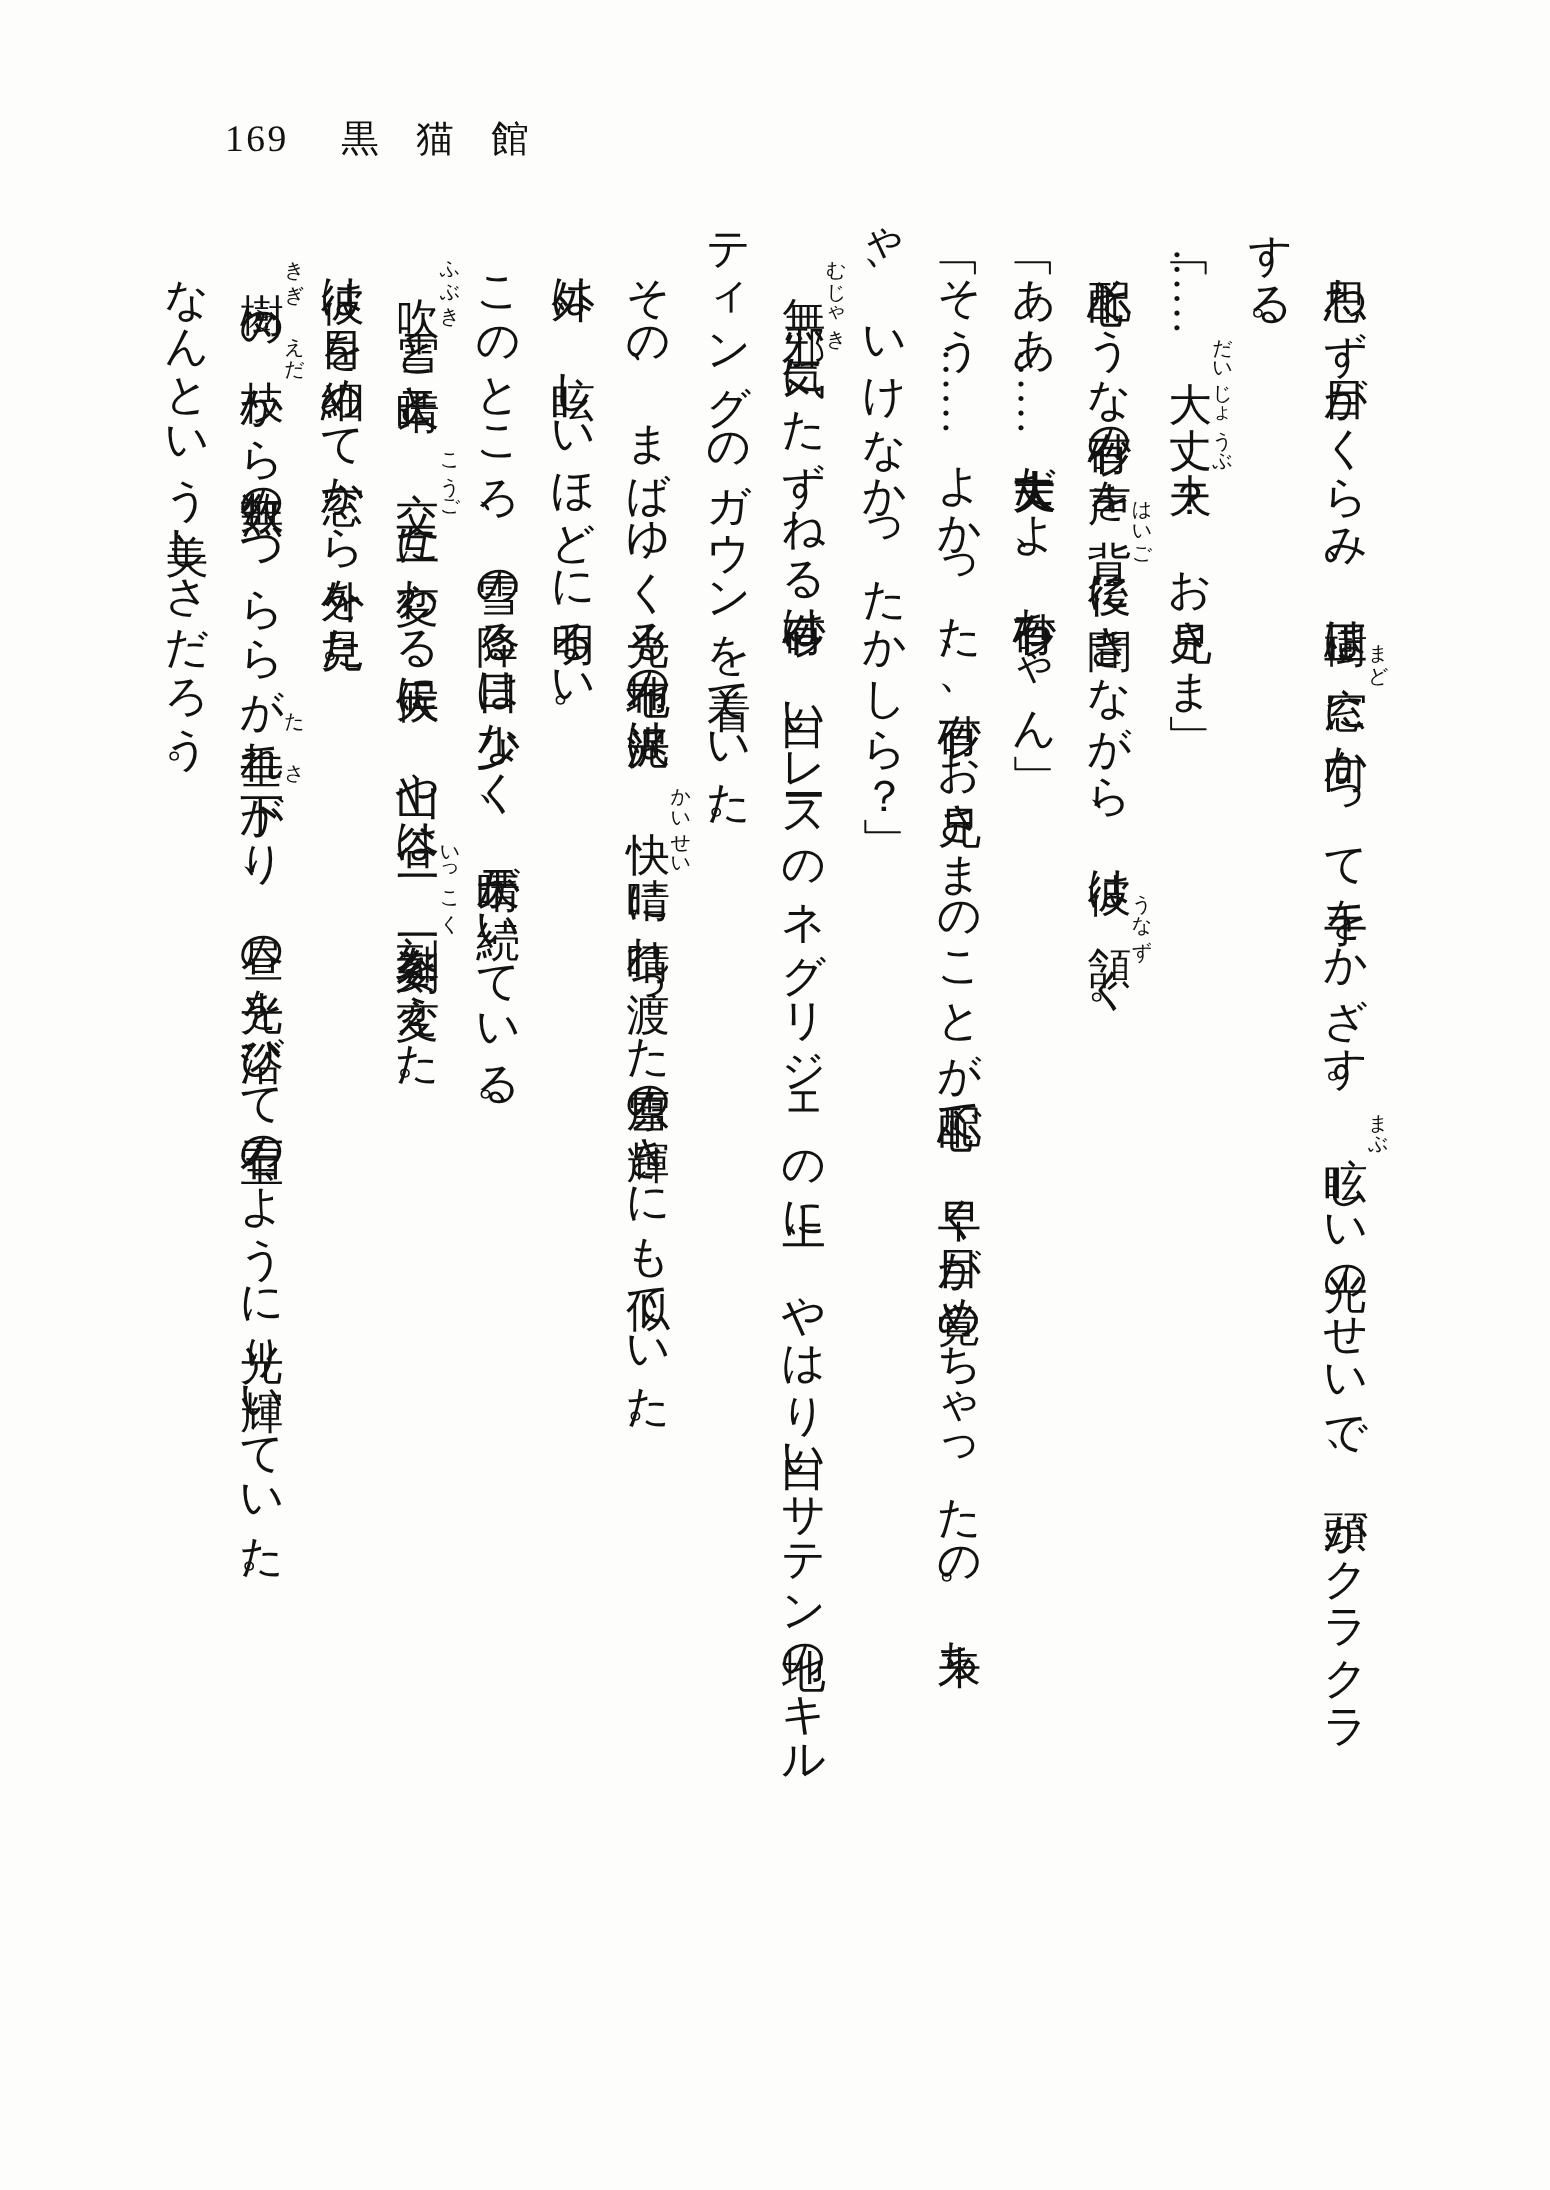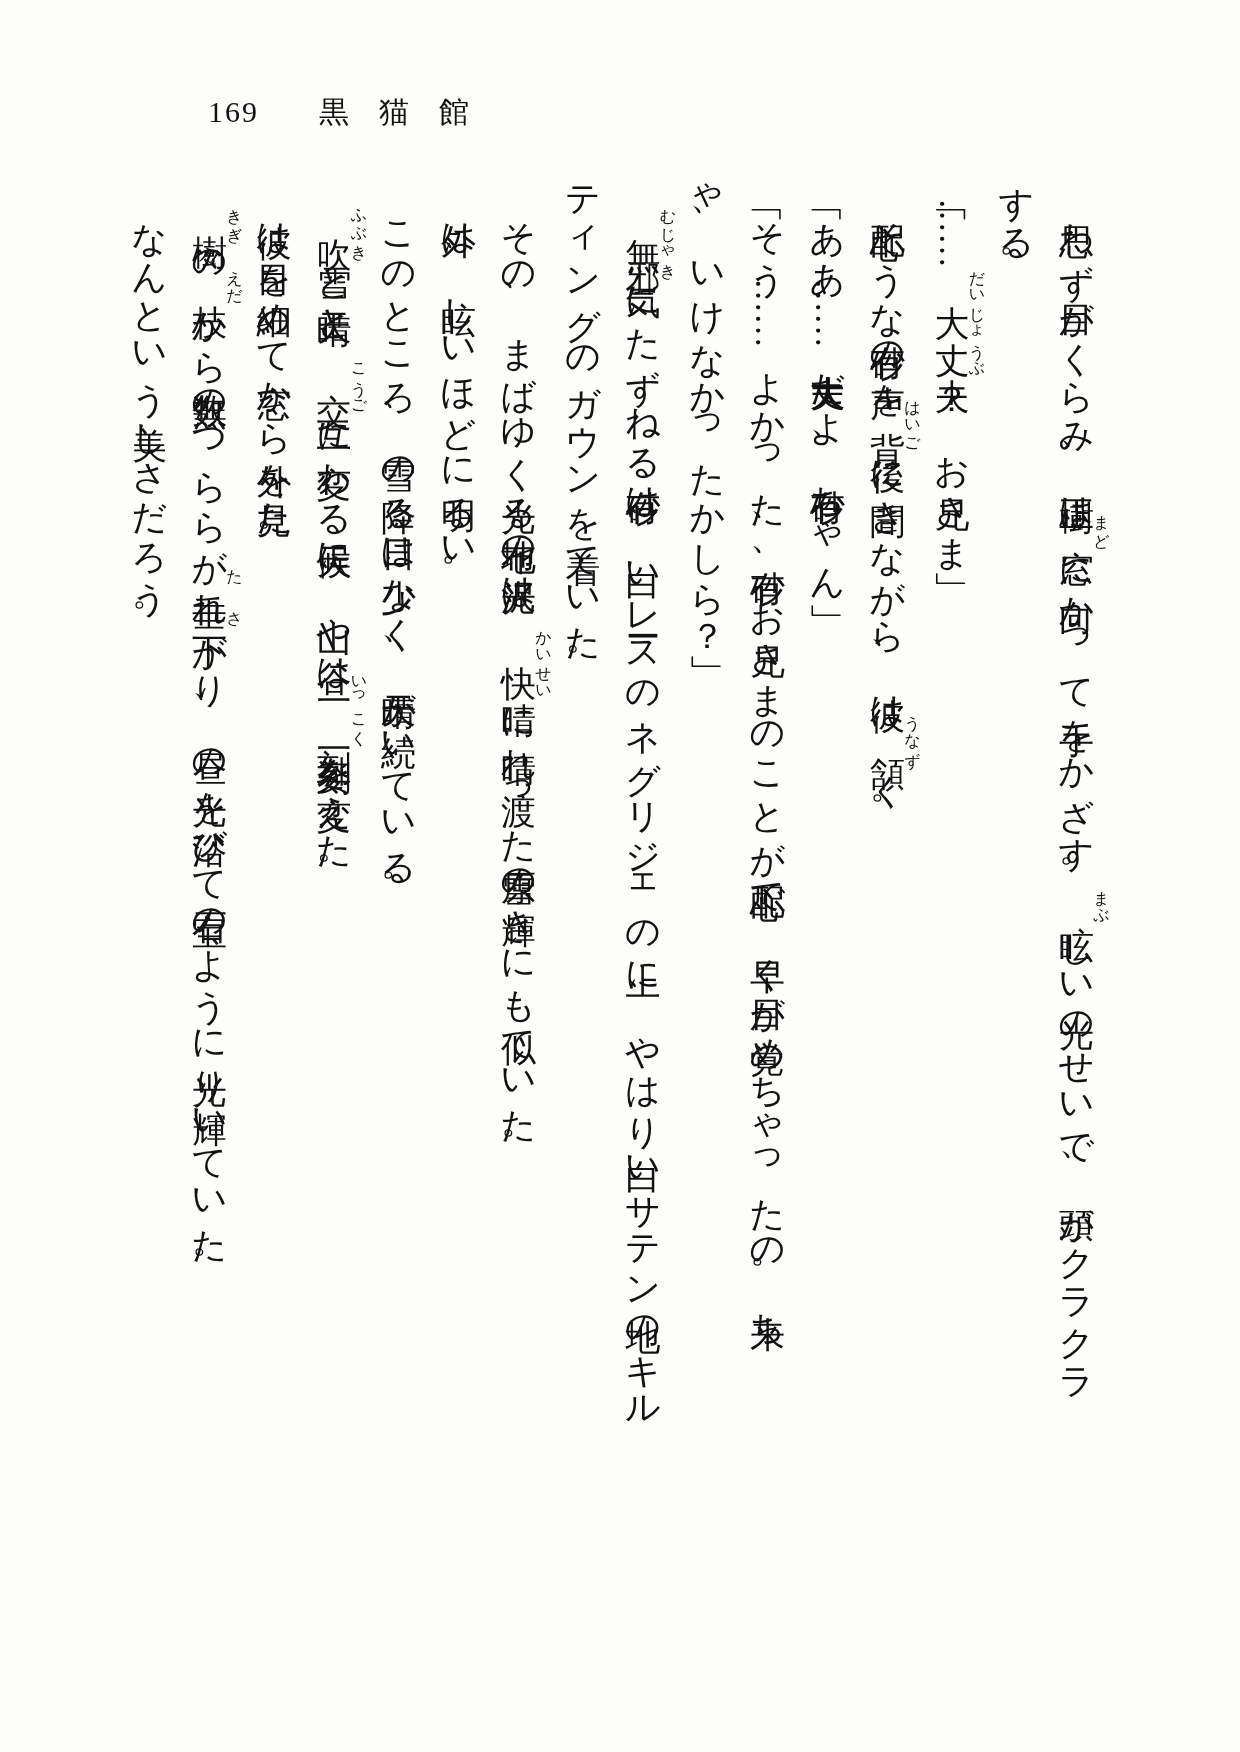--- a/index.html
+++ b/index.html
@@ -23,24 +23,23 @@
     top: 94px;
     left: 180px;
     font-size: 30px;
     line-height: 36px;
     white-space: pre;
     display: flex;
     align-items: baseline;
   }
   .page-num {
     letter-spacing: 2px;
-    margin-left: 28px;
   }
   .book-title {
-    margin-left: 60px;
+    margin-left: 42px;
     white-space: pre;
   }
   
   .text-block {
     position: absolute;
     top: 163px;
     right: 130px;
     height: 1410px;
     writing-mode: vertical-rl;
     text-orientation: mixed;

